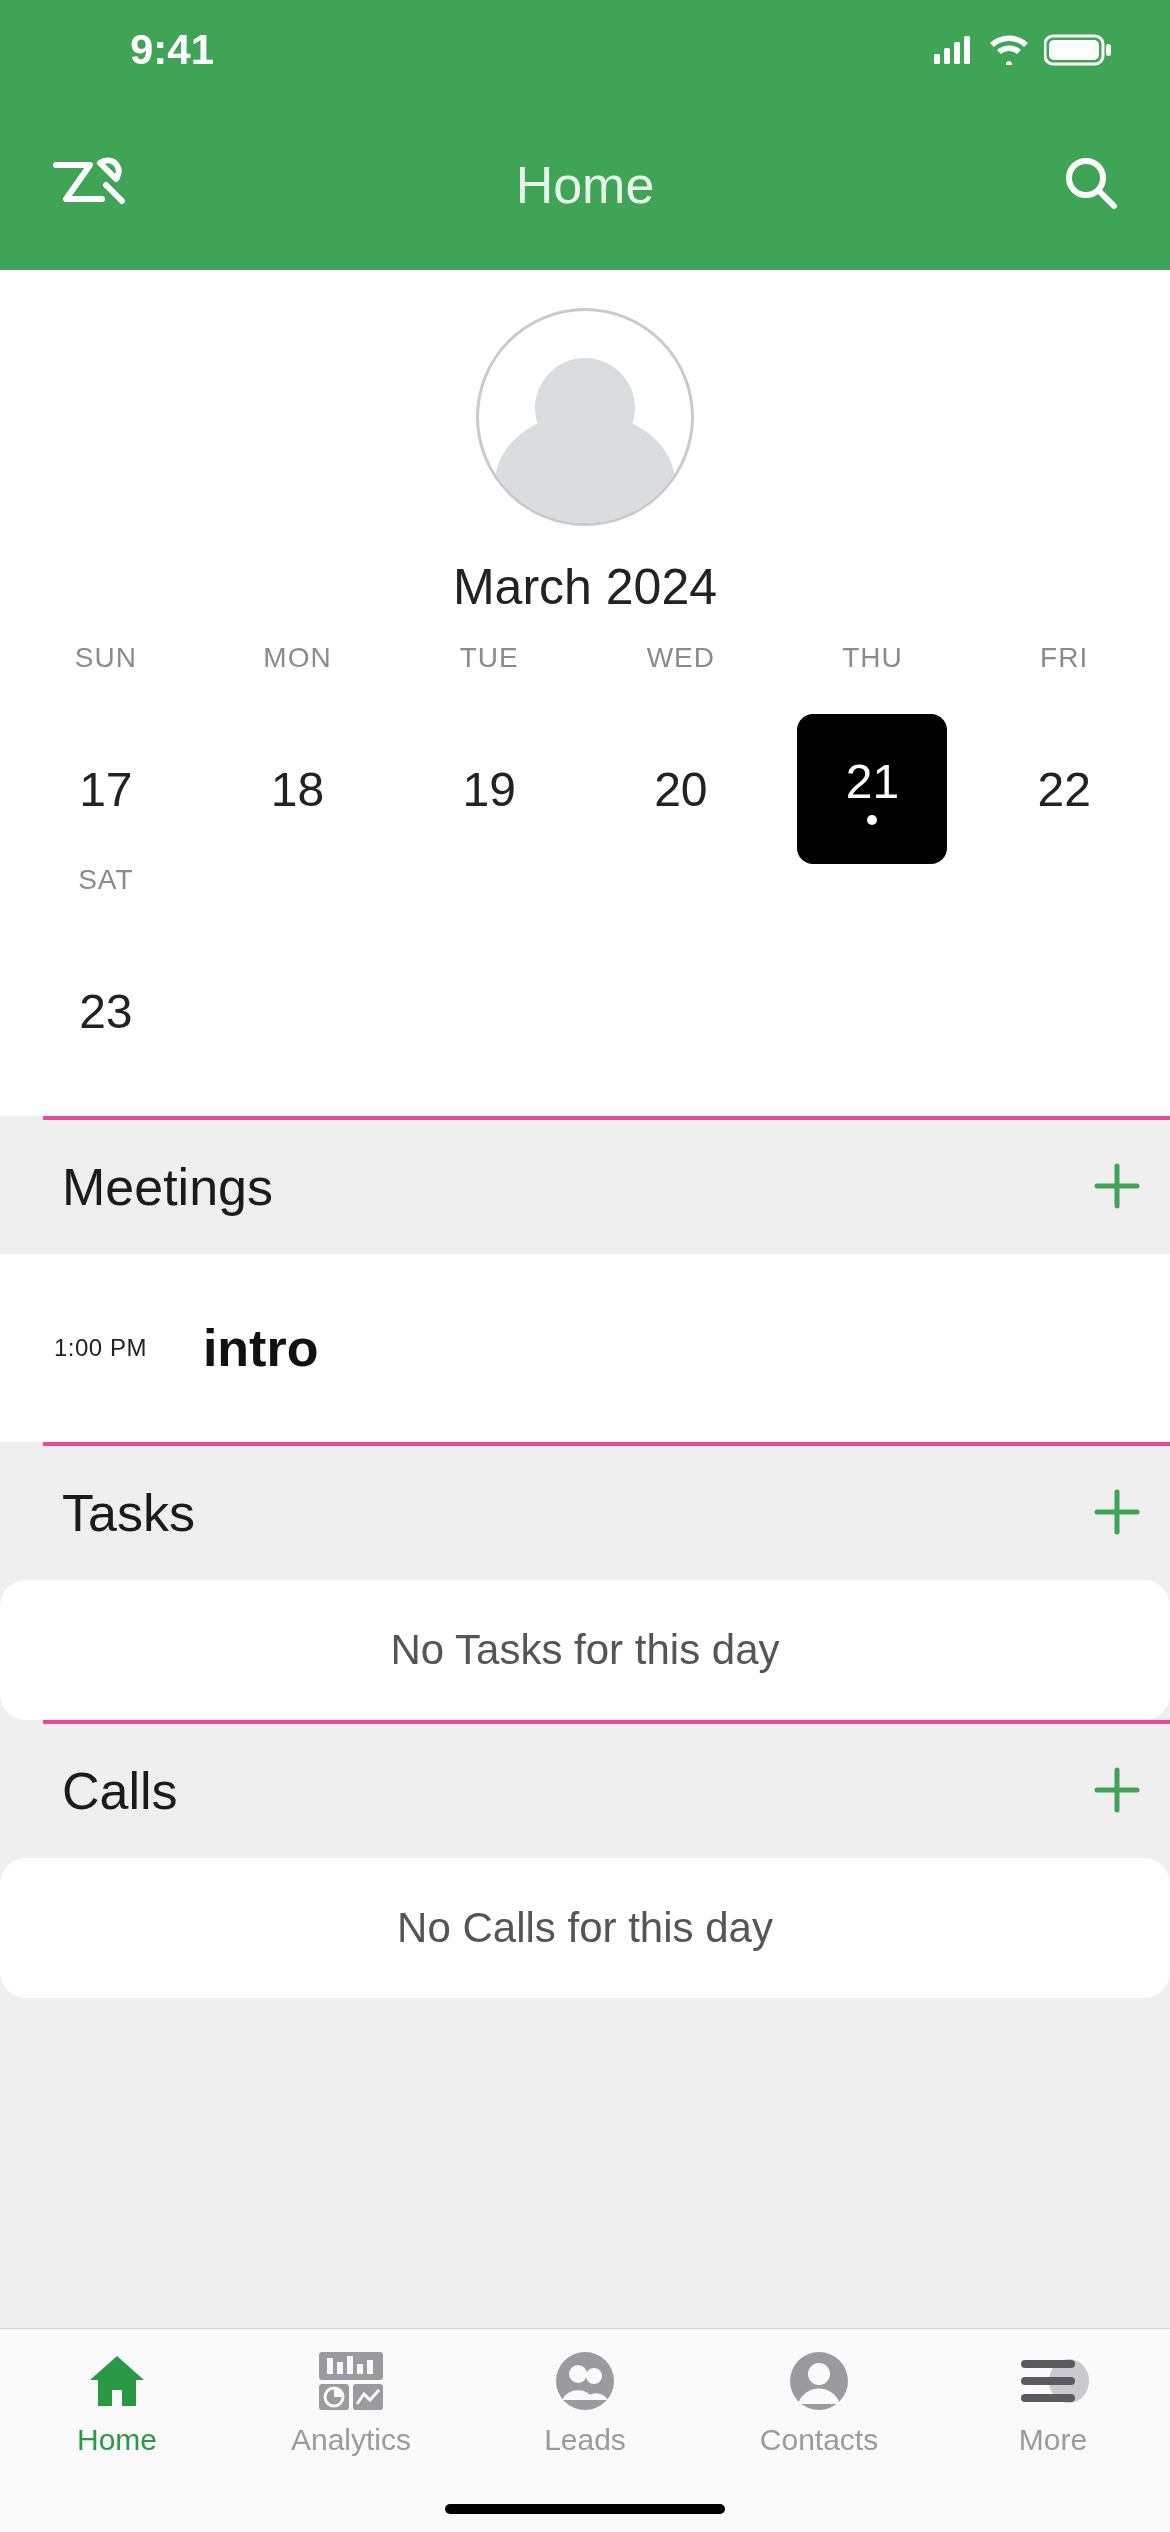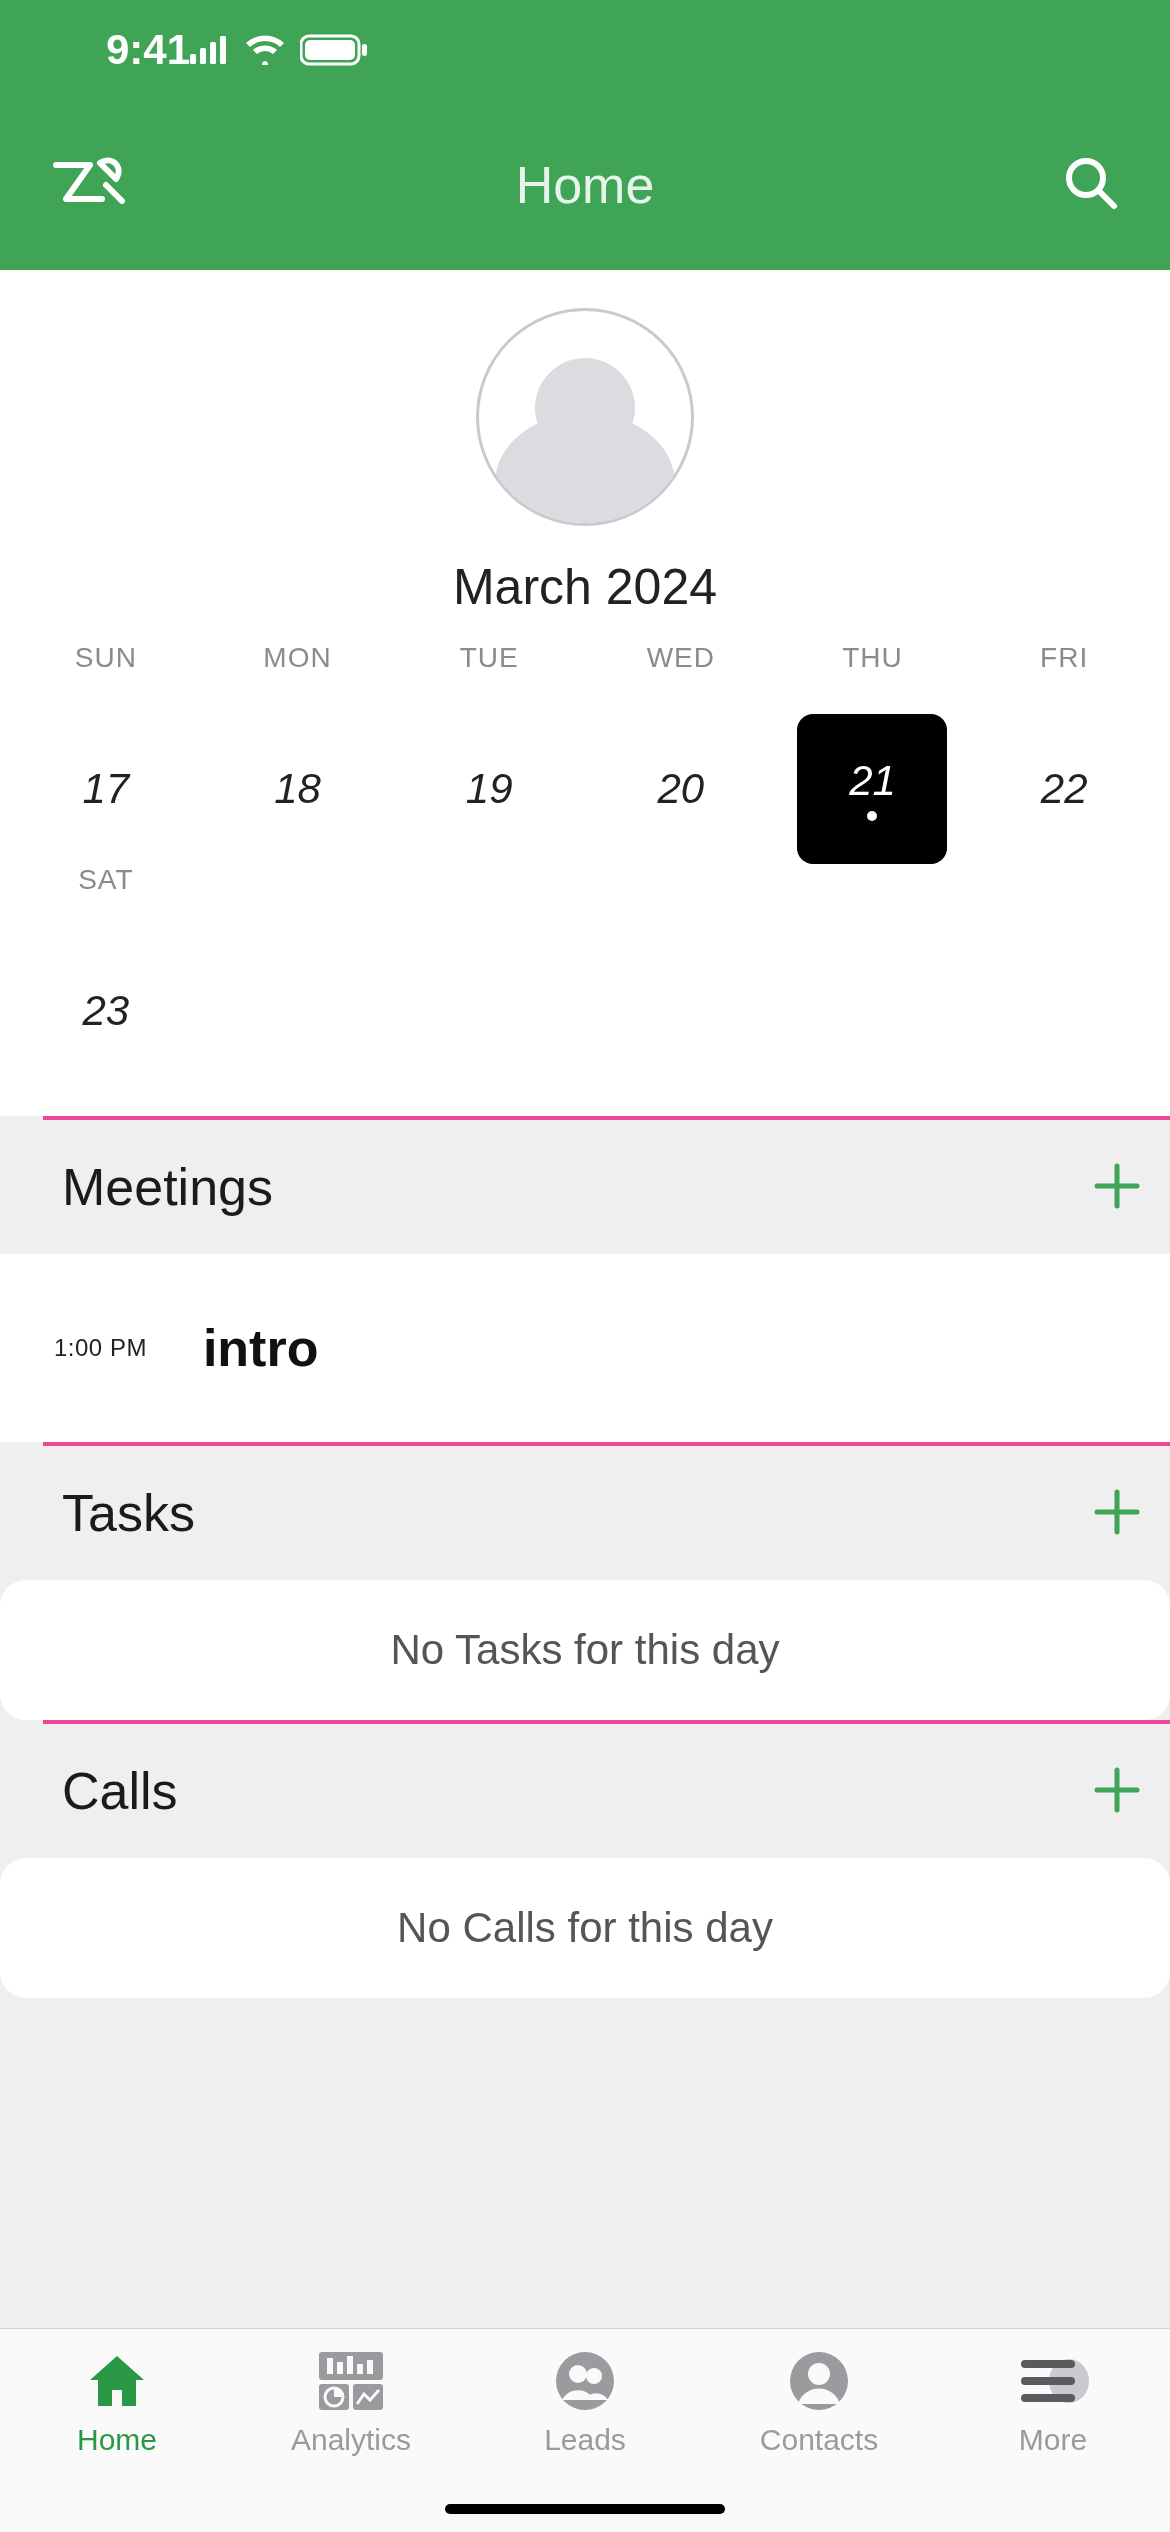--- a/index.html
+++ b/index.html
@@ -14,22 +14,22 @@
 
   
   .status-header {
     background: #3fa456;
     color: #fff;
   }
   .status-bar {
     height: 100px;
     display: flex;
     align-items: center;
-    justify-content: flex-start;
-    padding: 0 26px;
+    justify-content: space-between;
+    padding: 0 50px;
   }
   .status-time {
     font-size: 42px;
     font-weight: 600;
     margin-left: 80px;
   }
   .status-icons {
     display: flex;
     align-items: center;
     gap: 14px;
@@ -115,23 +115,22 @@
   .day-num-box {
     width: 150px;
     height: 150px;
     display: flex;
     flex-direction: column;
     align-items: center;
     justify-content: center;
     border-radius: 16px;
   }
   .day-num {
-    font-size: 42px;
+    font-size: 48px;
     color: #222;
-    font-style: italic;
   }
   .day-col.selected .day-num-box {
     background: #000000;
   }
   .day-col.selected .day-num {
     color: #fff;
   }
   .day-dot {
     width: 10px; height: 10px;
     border-radius: 50%;

